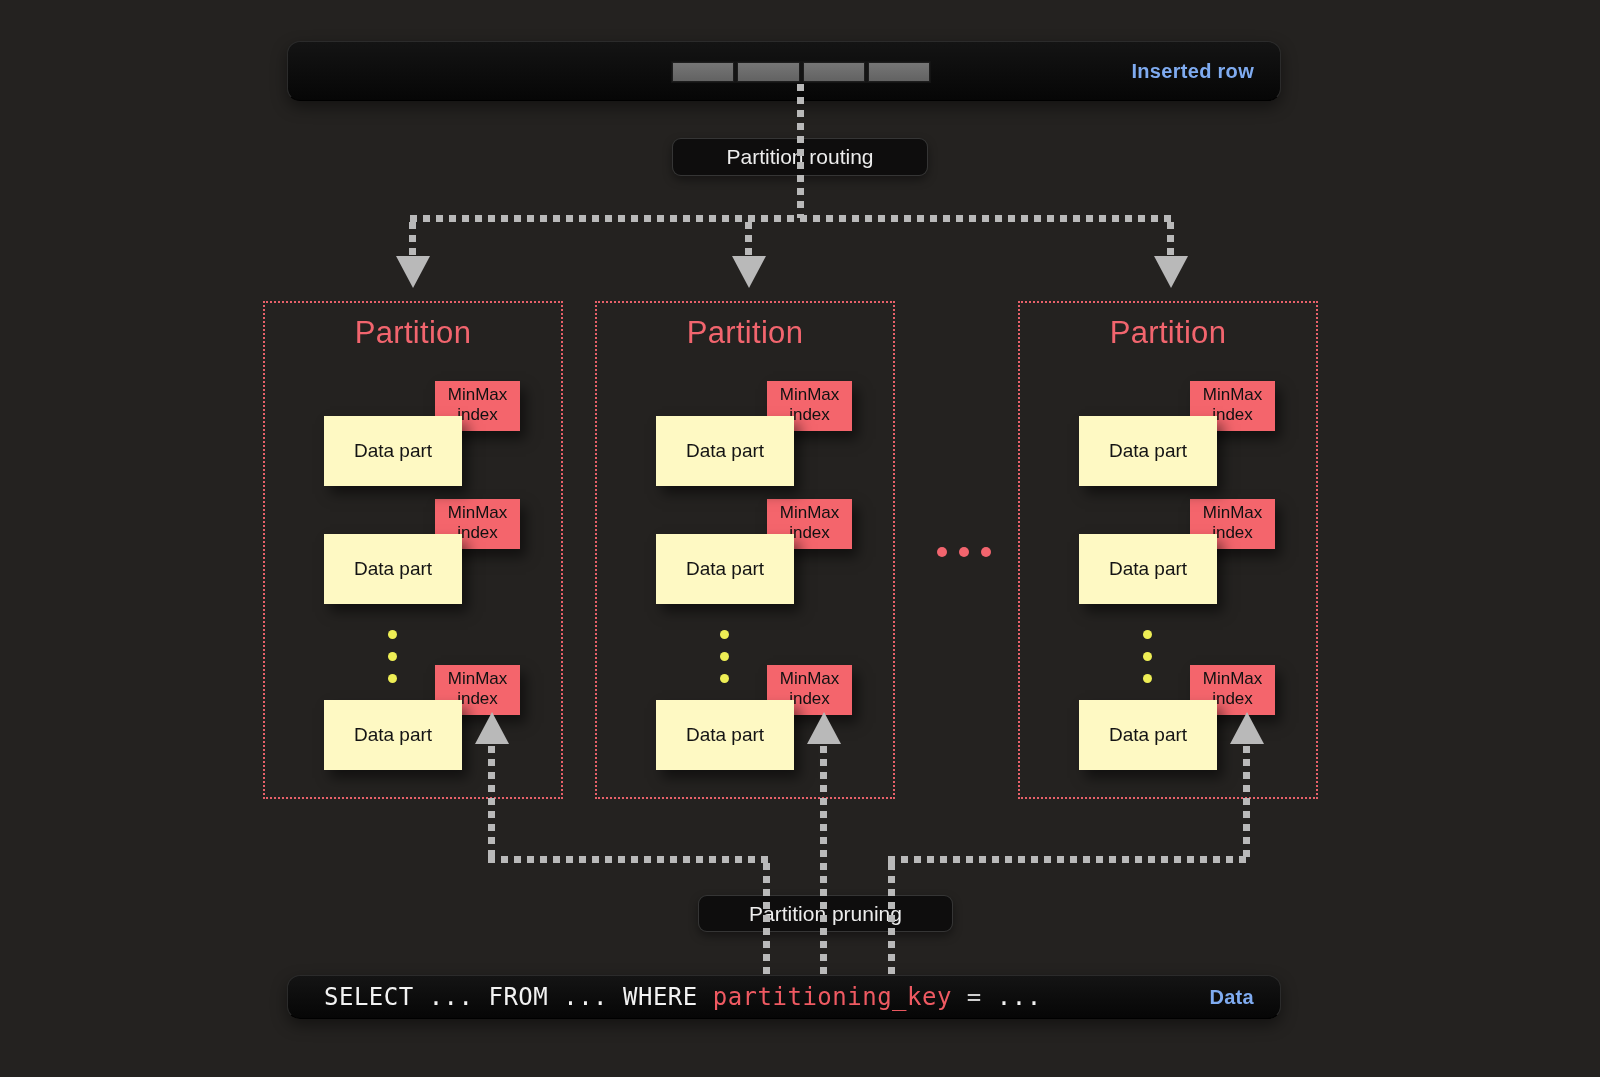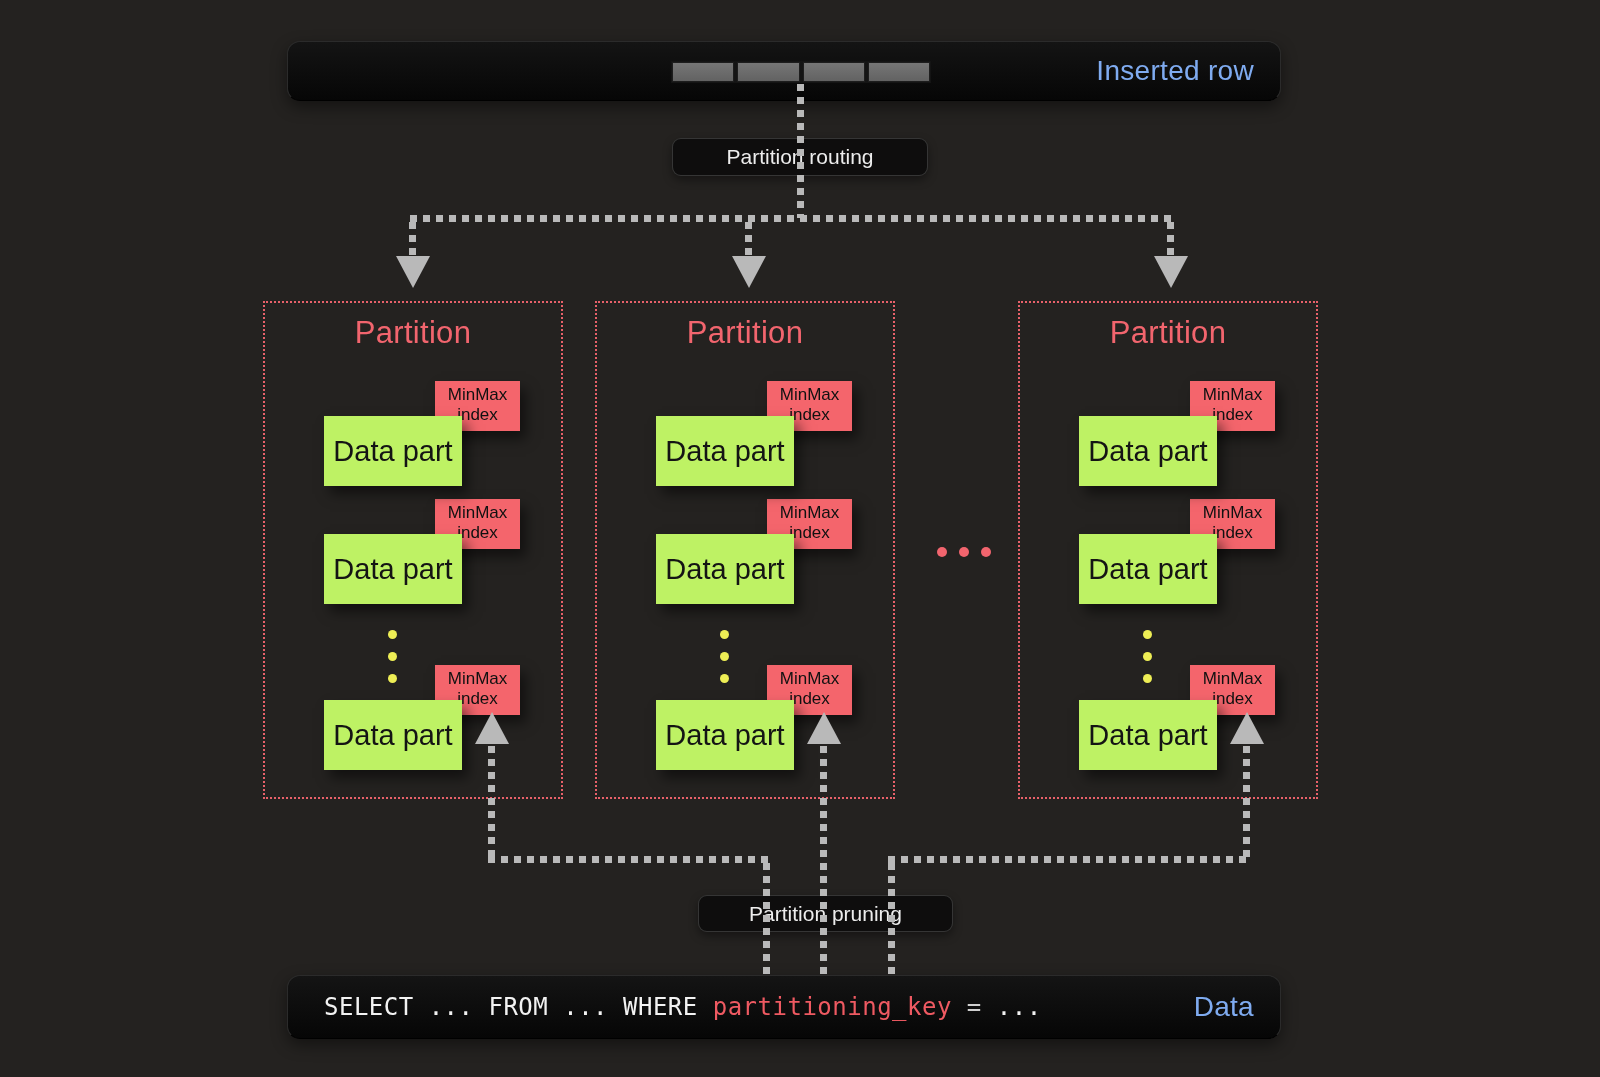--- a/index.html
+++ b/index.html
@@ -10,24 +10,24 @@
   }
   
   .bar{
     position:absolute;left:287px;width:994px;border-radius:13px;
     background:linear-gradient(#141414,#060606);
     border:1px solid #2b2b2b;border-bottom-color:#000;
     box-shadow:0 6px 16px rgba(0,0,0,.45);
     box-sizing:border-box;
   }
   #insert-bar{top:41px;height:60px;}
-  #query-bar{top:975px;height:64px;}
+  #query-bar{top:975px;height:44px;}
   .bar-label{
     position:absolute;right:26px;top:0;bottom:0;display:flex;align-items:center;
-    color:#7fabf0;font-size:28px;letter-spacing:.3px;
+    color:#7fabf0;font-size:20px;letter-spacing:.3px;font-weight:bold;
   }
   
   .segments{
     position:absolute;left:383px;top:19px;width:260px;height:22px;
     display:flex;gap:3px;background:#141414;padding:1px;box-sizing:border-box;
   }
   .segments .cell{flex:1;background:linear-gradient(#767676,#626262);border:1px solid #1d1d1d;box-sizing:border-box;}
   
   .sql{
     position:absolute;left:36px;top:0;bottom:0;display:flex;align-items:center;
@@ -66,21 +66,21 @@
   }
   .minmax{
     position:absolute;left:170px;width:85px;height:50px;z-index:1;
     background:#f4656c;color:#111;font-size:17px;line-height:20px;
     display:flex;align-items:flex-start;justify-content:center;text-align:center;
     padding-top:4px;box-sizing:border-box;
     box-shadow:6px 8px 12px rgba(0,0,0,.5);
   }
   .datapart{
     position:absolute;left:59px;width:138px;height:70px;z-index:2;
-    background:#bef264;color:#141414;font-size:29px;
+    background:#fef9c3;color:#141414;font-size:19px;
     display:flex;align-items:center;justify-content:center;
     box-shadow:6px 8px 12px rgba(0,0,0,.5);
   }
   .mm1{top:78px;} .dp1{top:113px;}
   .mm2{top:196px;} .dp2{top:231px;}
   .mm3{top:362px;} .dp3{top:397px;}
   .ellipsis-v{position:absolute;left:123px;top:327px;display:flex;flex-direction:column;gap:13px;}
   .ellipsis-v i{width:9px;height:9px;border-radius:50%;background:#eeee55;}
   .ellipsis-h{position:absolute;left:937px;top:547px;display:flex;gap:12px;}
   .ellipsis-h i{width:10px;height:10px;border-radius:50%;background:#f2656e;}

